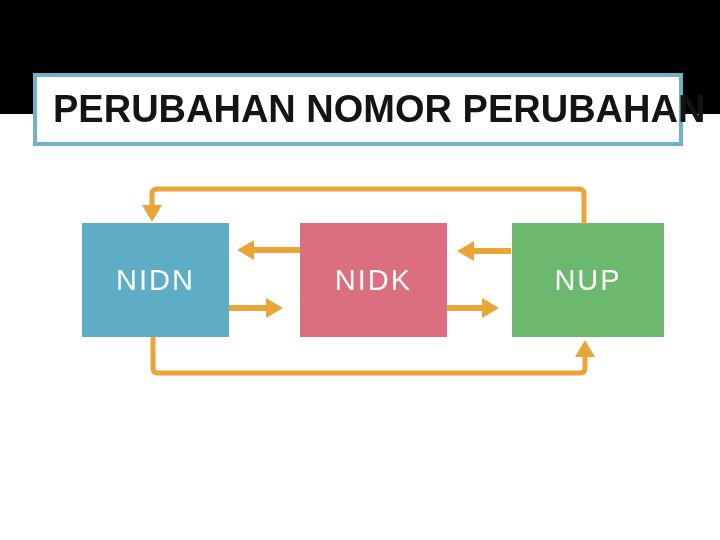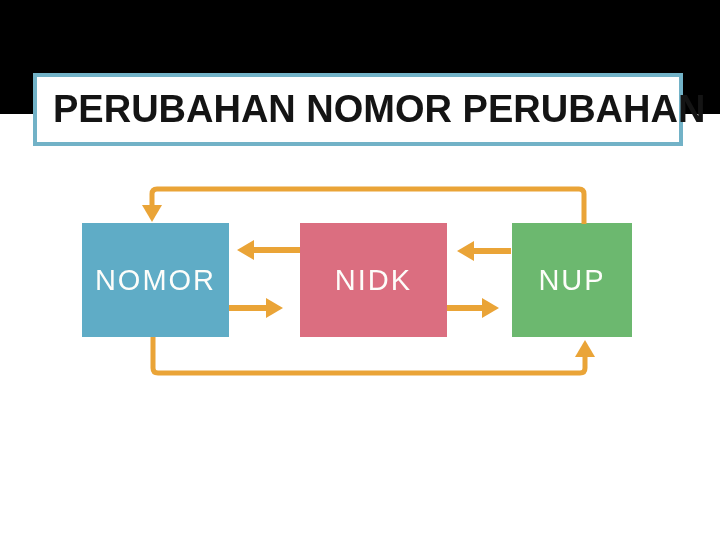--- a/index.html
+++ b/index.html
@@ -44,41 +44,41 @@
     justify-content: center;
   }
   .node .node-label {
     color: #fdfdfa;
     font-size: 29px;
     font-weight: 400;
     letter-spacing: 2px;
   }
   #node-nidn { left: 82px; }
   #node-nidk { left: 300px; }
-  #node-nup  { left: 512px; width: 120px; }
+  #node-nup  { left: 512px; width: 152px; }
   #arrows-overlay {
     position: absolute;
     left: 0; top: 0;
     width: 720px; height: 540px;
     pointer-events: none;
   }
 </style>
 </head>
 <body>
 
 <div id="slide">
 
   <div id="top-bar" style="background-color: rgb(0, 0, 0);"></div>
 
   <div id="title-box" style="border-color: rgb(114, 178, 199);">
     <span class="title-text">PERUBAHAN NOMOR PERUBAHAN</span>
   </div>
 
   <div class="node" id="node-nidn" style="background-color: rgb(95, 172, 198);">
-    <span class="node-label">NOMOR</span>
+    <span class="node-label">NIDN</span>
   </div>
 
   <div class="node" id="node-nidk" style="background-color: rgb(219, 110, 128); align-items: center;">
     <span class="node-label">NIDK</span>
   </div>
 
   <div class="node" id="node-nup" style="background-color: rgb(108, 184, 111);">
     <span class="node-label">NUP</span>
   </div>
 

